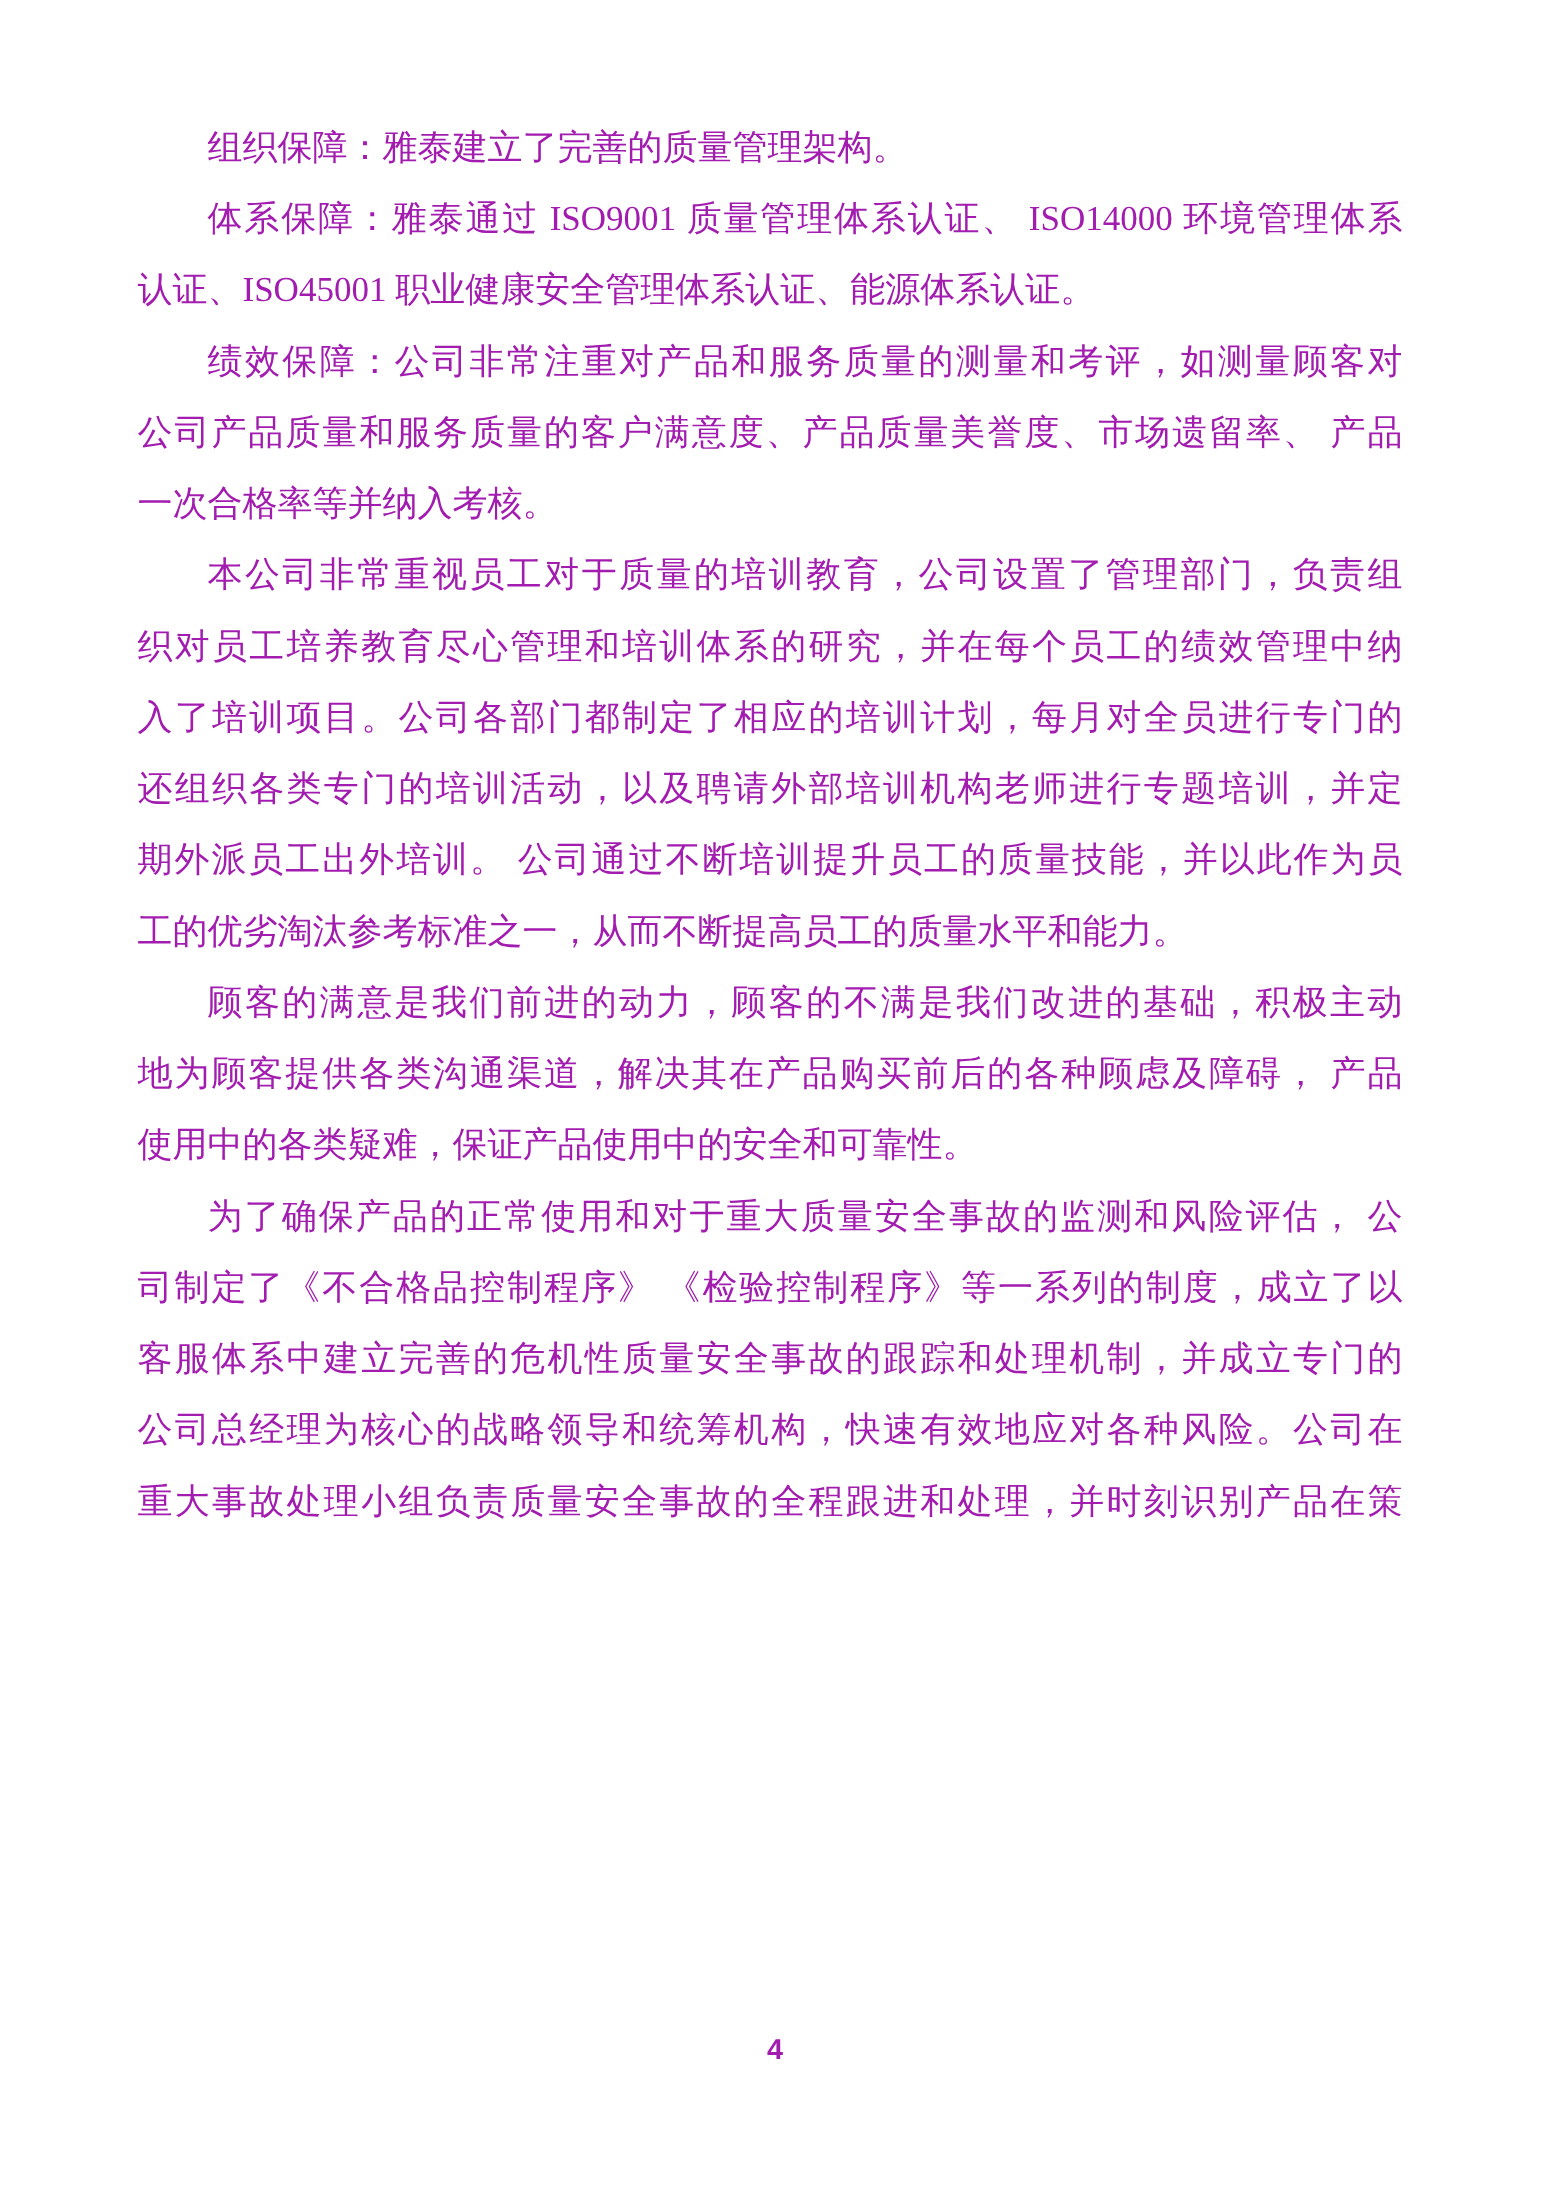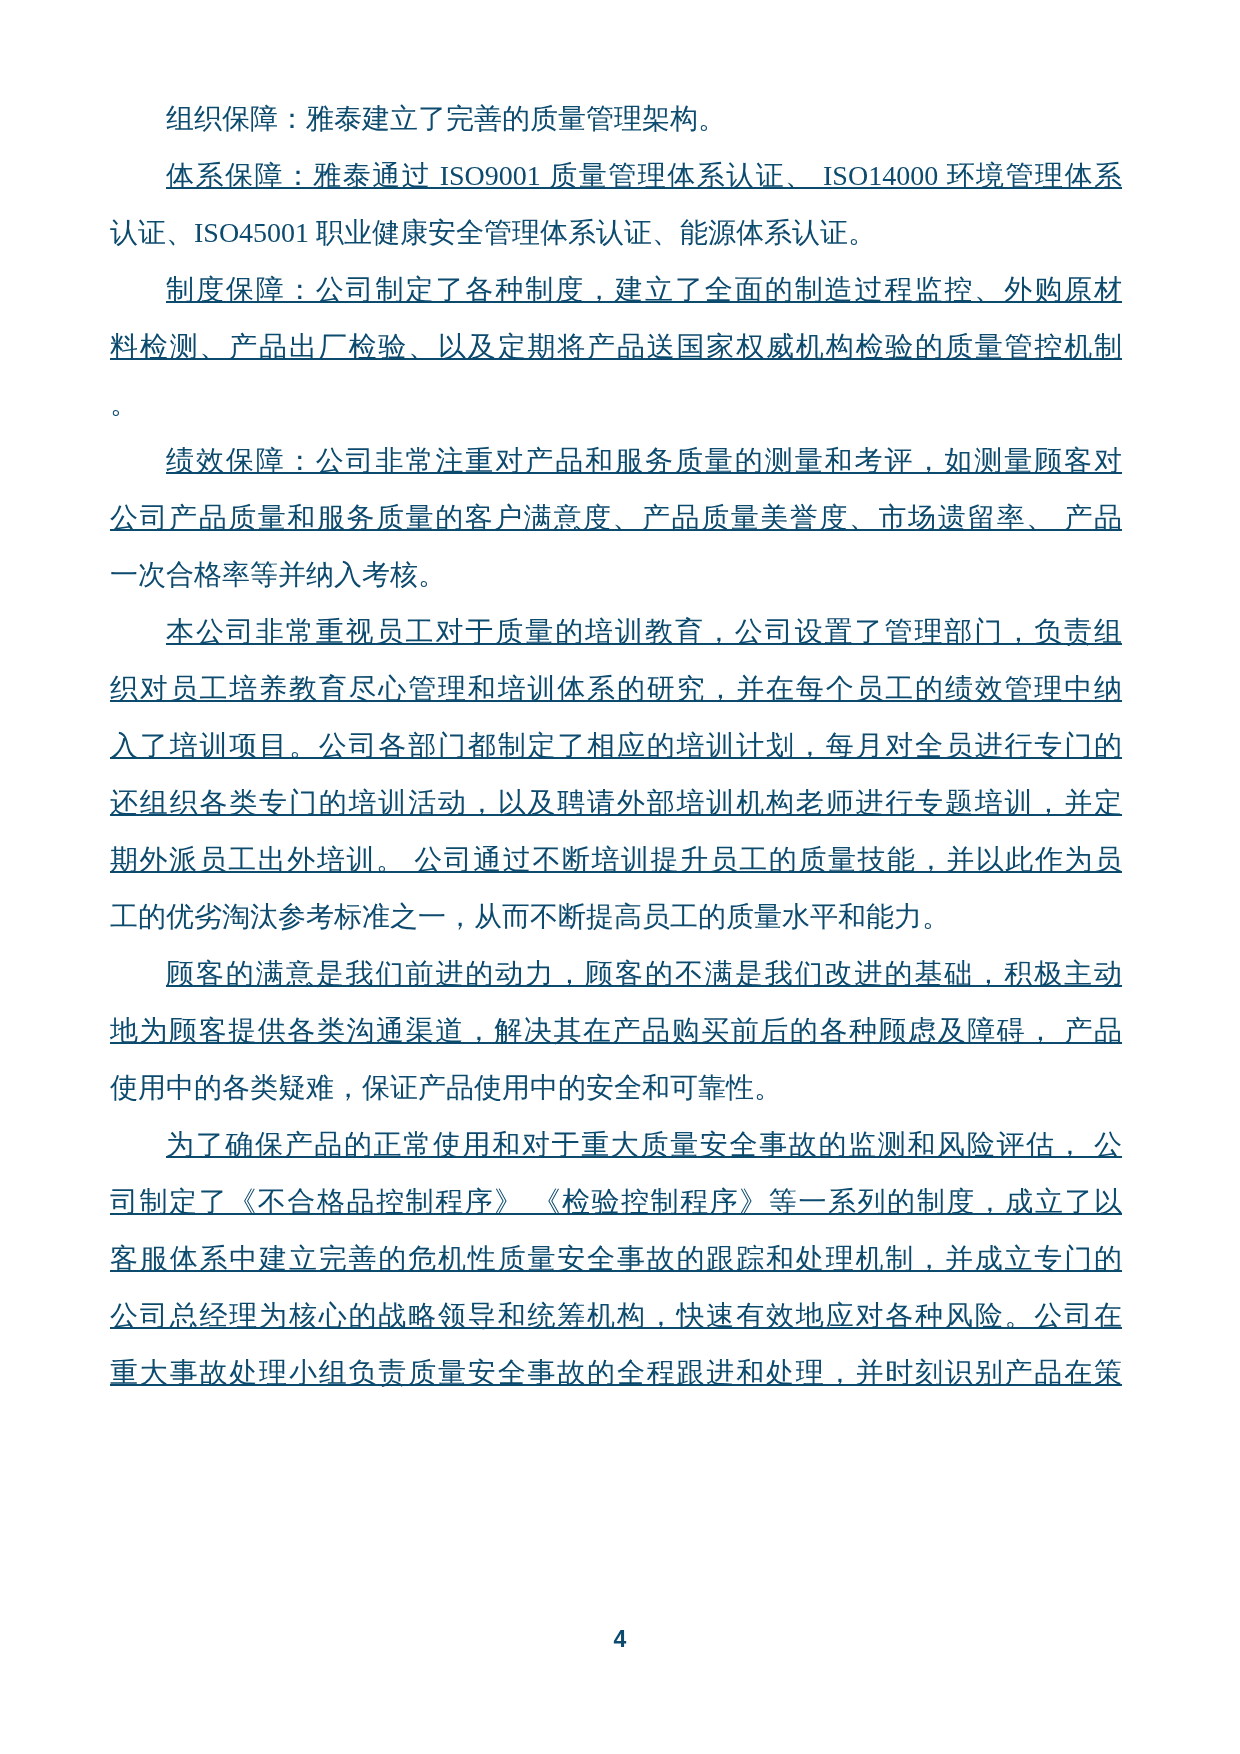--- a/index.html
+++ b/index.html
@@ -7,42 +7,41 @@
     padding: 0;
     background: #ffffff;
   }
   .page {
     position: relative;
     width: 1240px;
     height: 1754px;
     background: #ffffff;
     overflow: hidden;
     font-family: "Liberation Serif", "DejaVu Serif", serif;
-    color: #0c4a6e;
+    color: #a21caf;
   }
   .doc-body {
     position: absolute;
     left: 110px;
     top: 90px;
     width: 1012px;
     font-size: 28px;
   }
   .para { margin: 0; padding: 0; }
   .line {
     height: 57px;
     line-height: 57px;
     overflow: hidden;
     white-space: pre-wrap;
     text-align: left;
   }
   .line.indent { text-indent: 2em; }
   .line.justify {
     text-align: justify;
     text-align-last: justify;
-    text-decoration: underline;
     -moz-text-align-last: justify;
   }
   .footer {
     position: absolute;
     left: 0;
     top: 1624px;
     width: 100%;
     text-align: center;
   }
   .page-number {
@@ -57,25 +56,20 @@
 <body>
 
 <div class="page">
   <div class="doc-body">
       <div class="para">
         <div class="line indent">组织保障：雅泰建立了完善的质量管理架构。</div>
       </div>
       <div class="para">
         <div class="line indent justify">体系保障：雅泰通过 ISO9001 质量管理体系认证、 ISO14000 环境管理体系</div>
         <div class="line">认证、ISO45001 职业健康安全管理体系认证、能源体系认证。</div>
-      </div>
-      <div class="para">
-        <div class="line indent justify">制度保障：公司制定了各种制度，建立了全面的制造过程监控、外购原材</div>
-        <div class="line justify">料检测、产品出厂检验、以及定期将产品送国家权威机构检验的质量管控机制</div>
-        <div class="line">。</div>
       </div>
       <div class="para">
         <div class="line indent justify">绩效保障：公司非常注重对产品和服务质量的测量和考评，如测量顾客对</div>
         <div class="line justify">公司产品质量和服务质量的客户满意度、产品质量美誉度、市场遗留率、 产品</div>
         <div class="line">一次合格率等并纳入考核。</div>
       </div>
       <div class="para">
         <div class="line indent justify">本公司非常重视员工对于质量的培训教育，公司设置了管理部门，负责组</div>
         <div class="line justify">织对员工培养教育尽心管理和培训体系的研究，并在每个员工的绩效管理中纳</div>
         <div class="line justify">入了培训项目。公司各部门都制定了相应的培训计划，每月对全员进行专门的</div>

